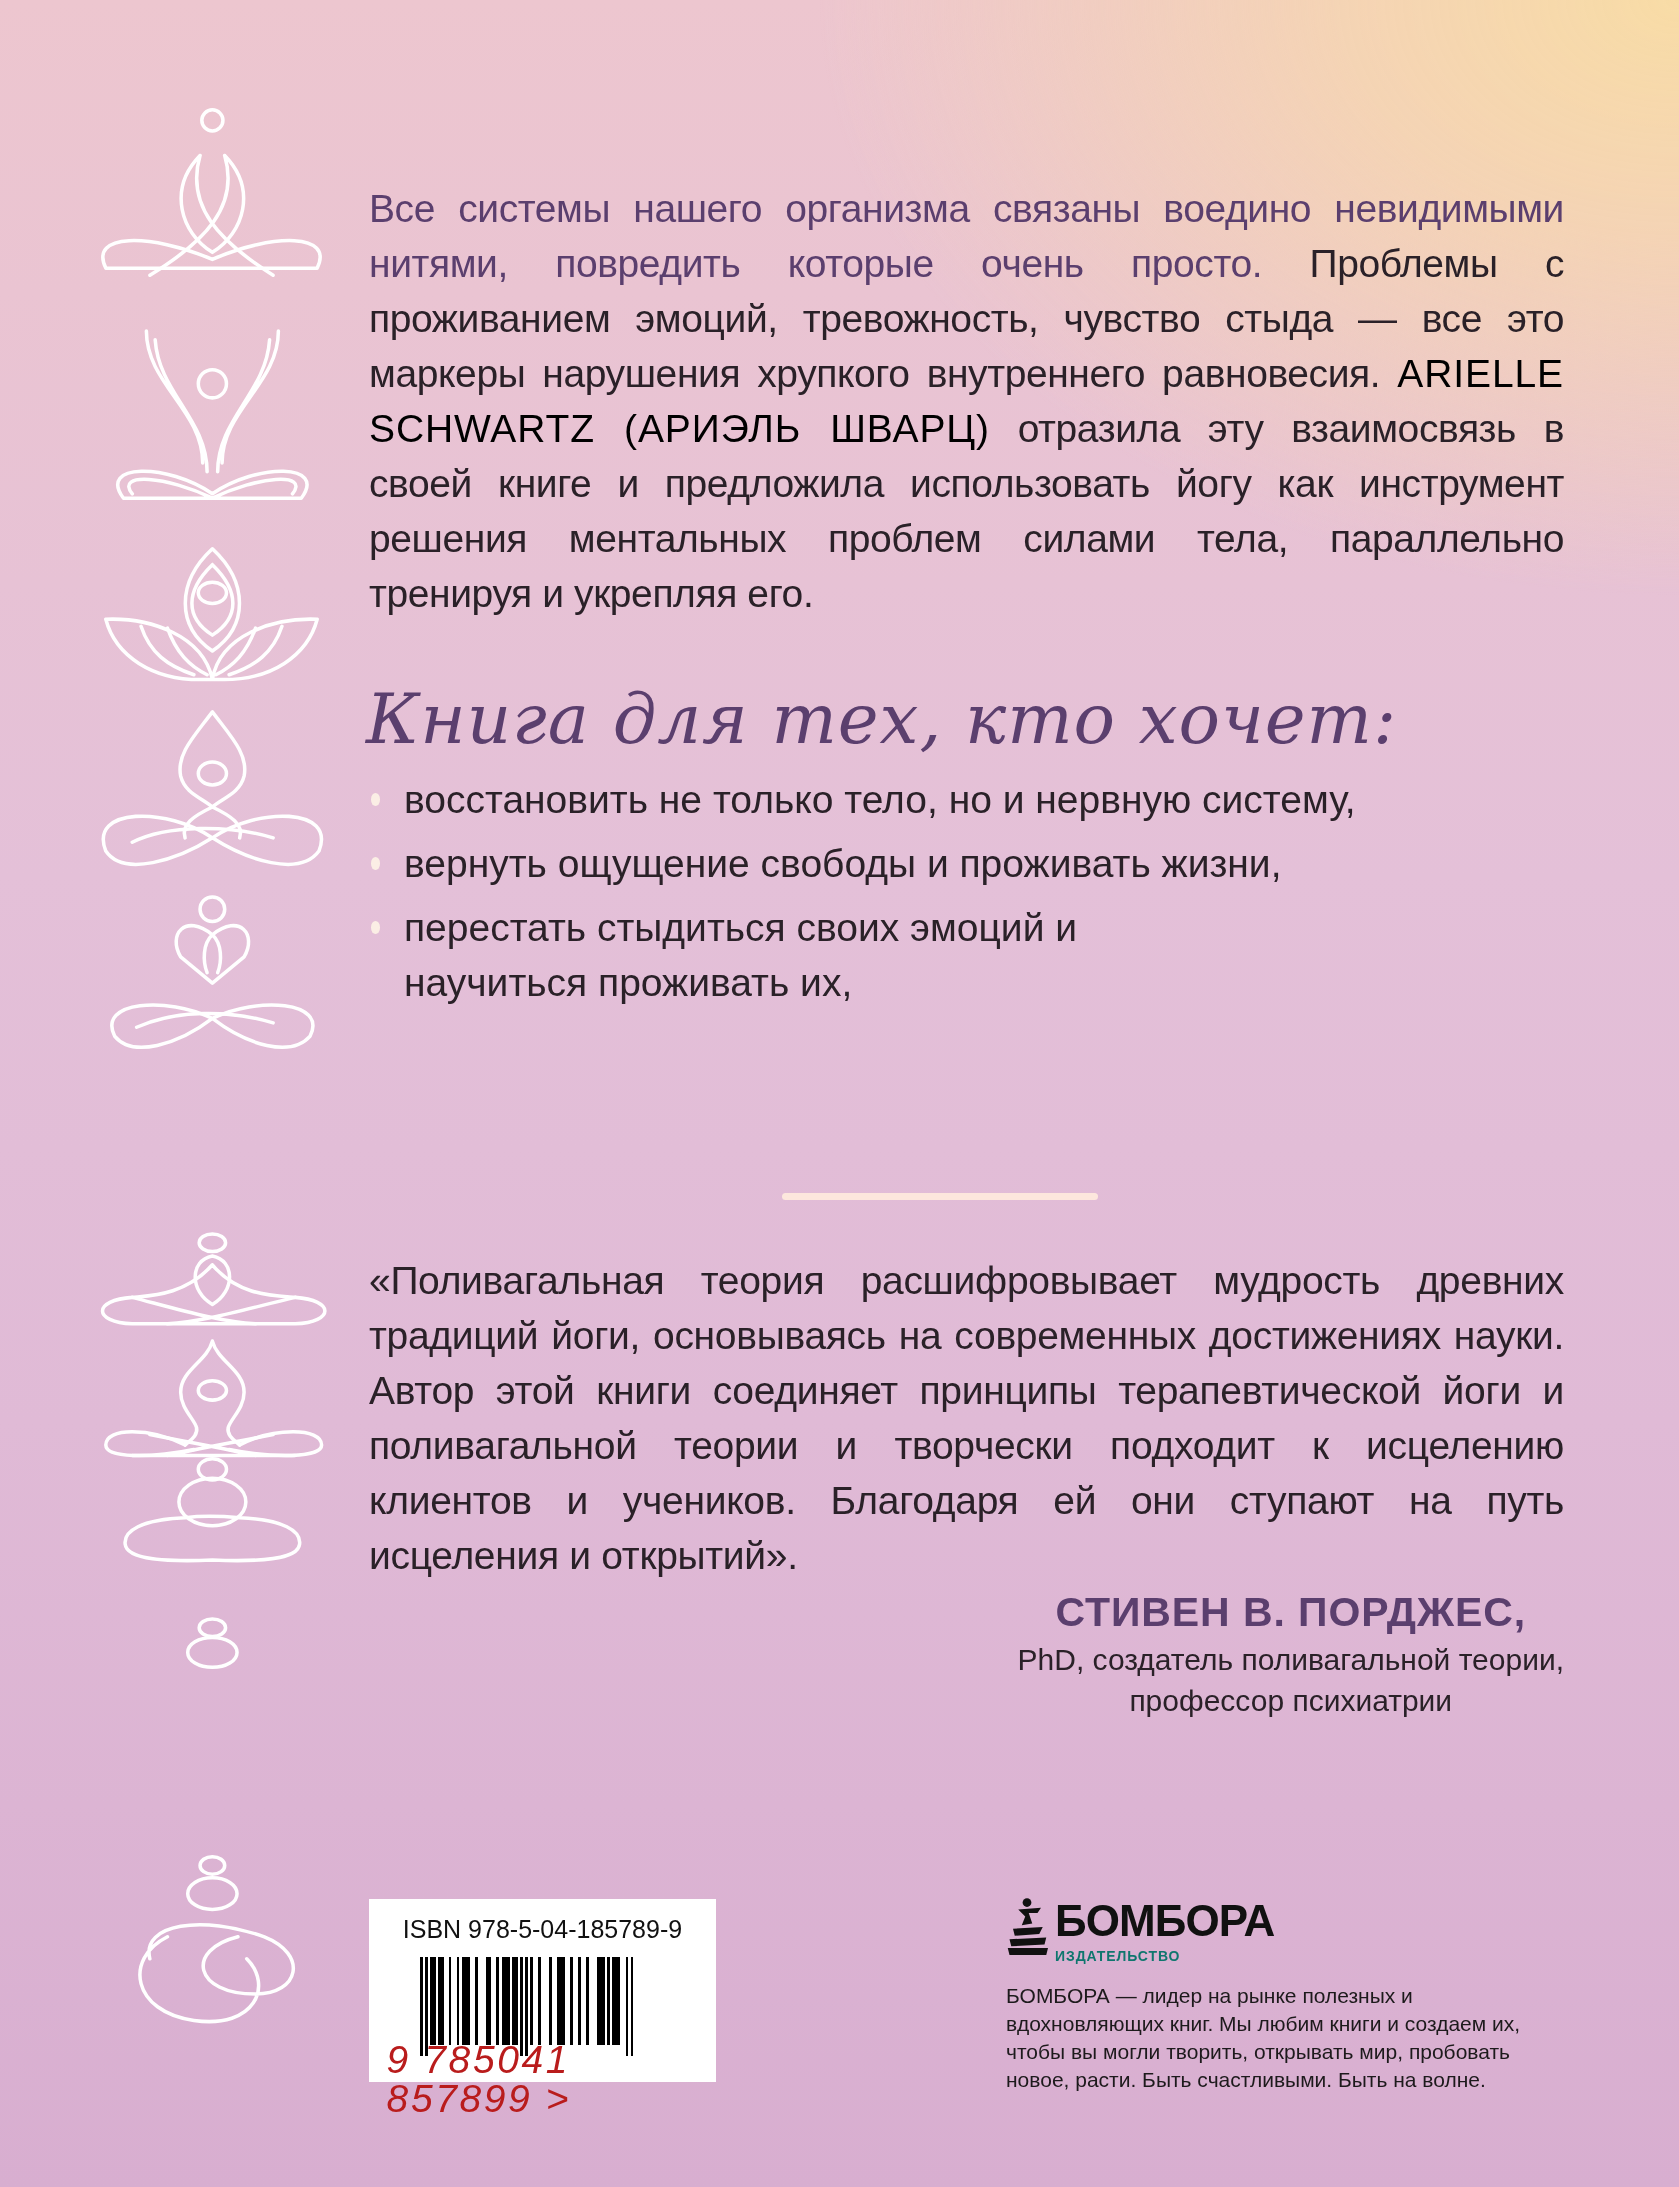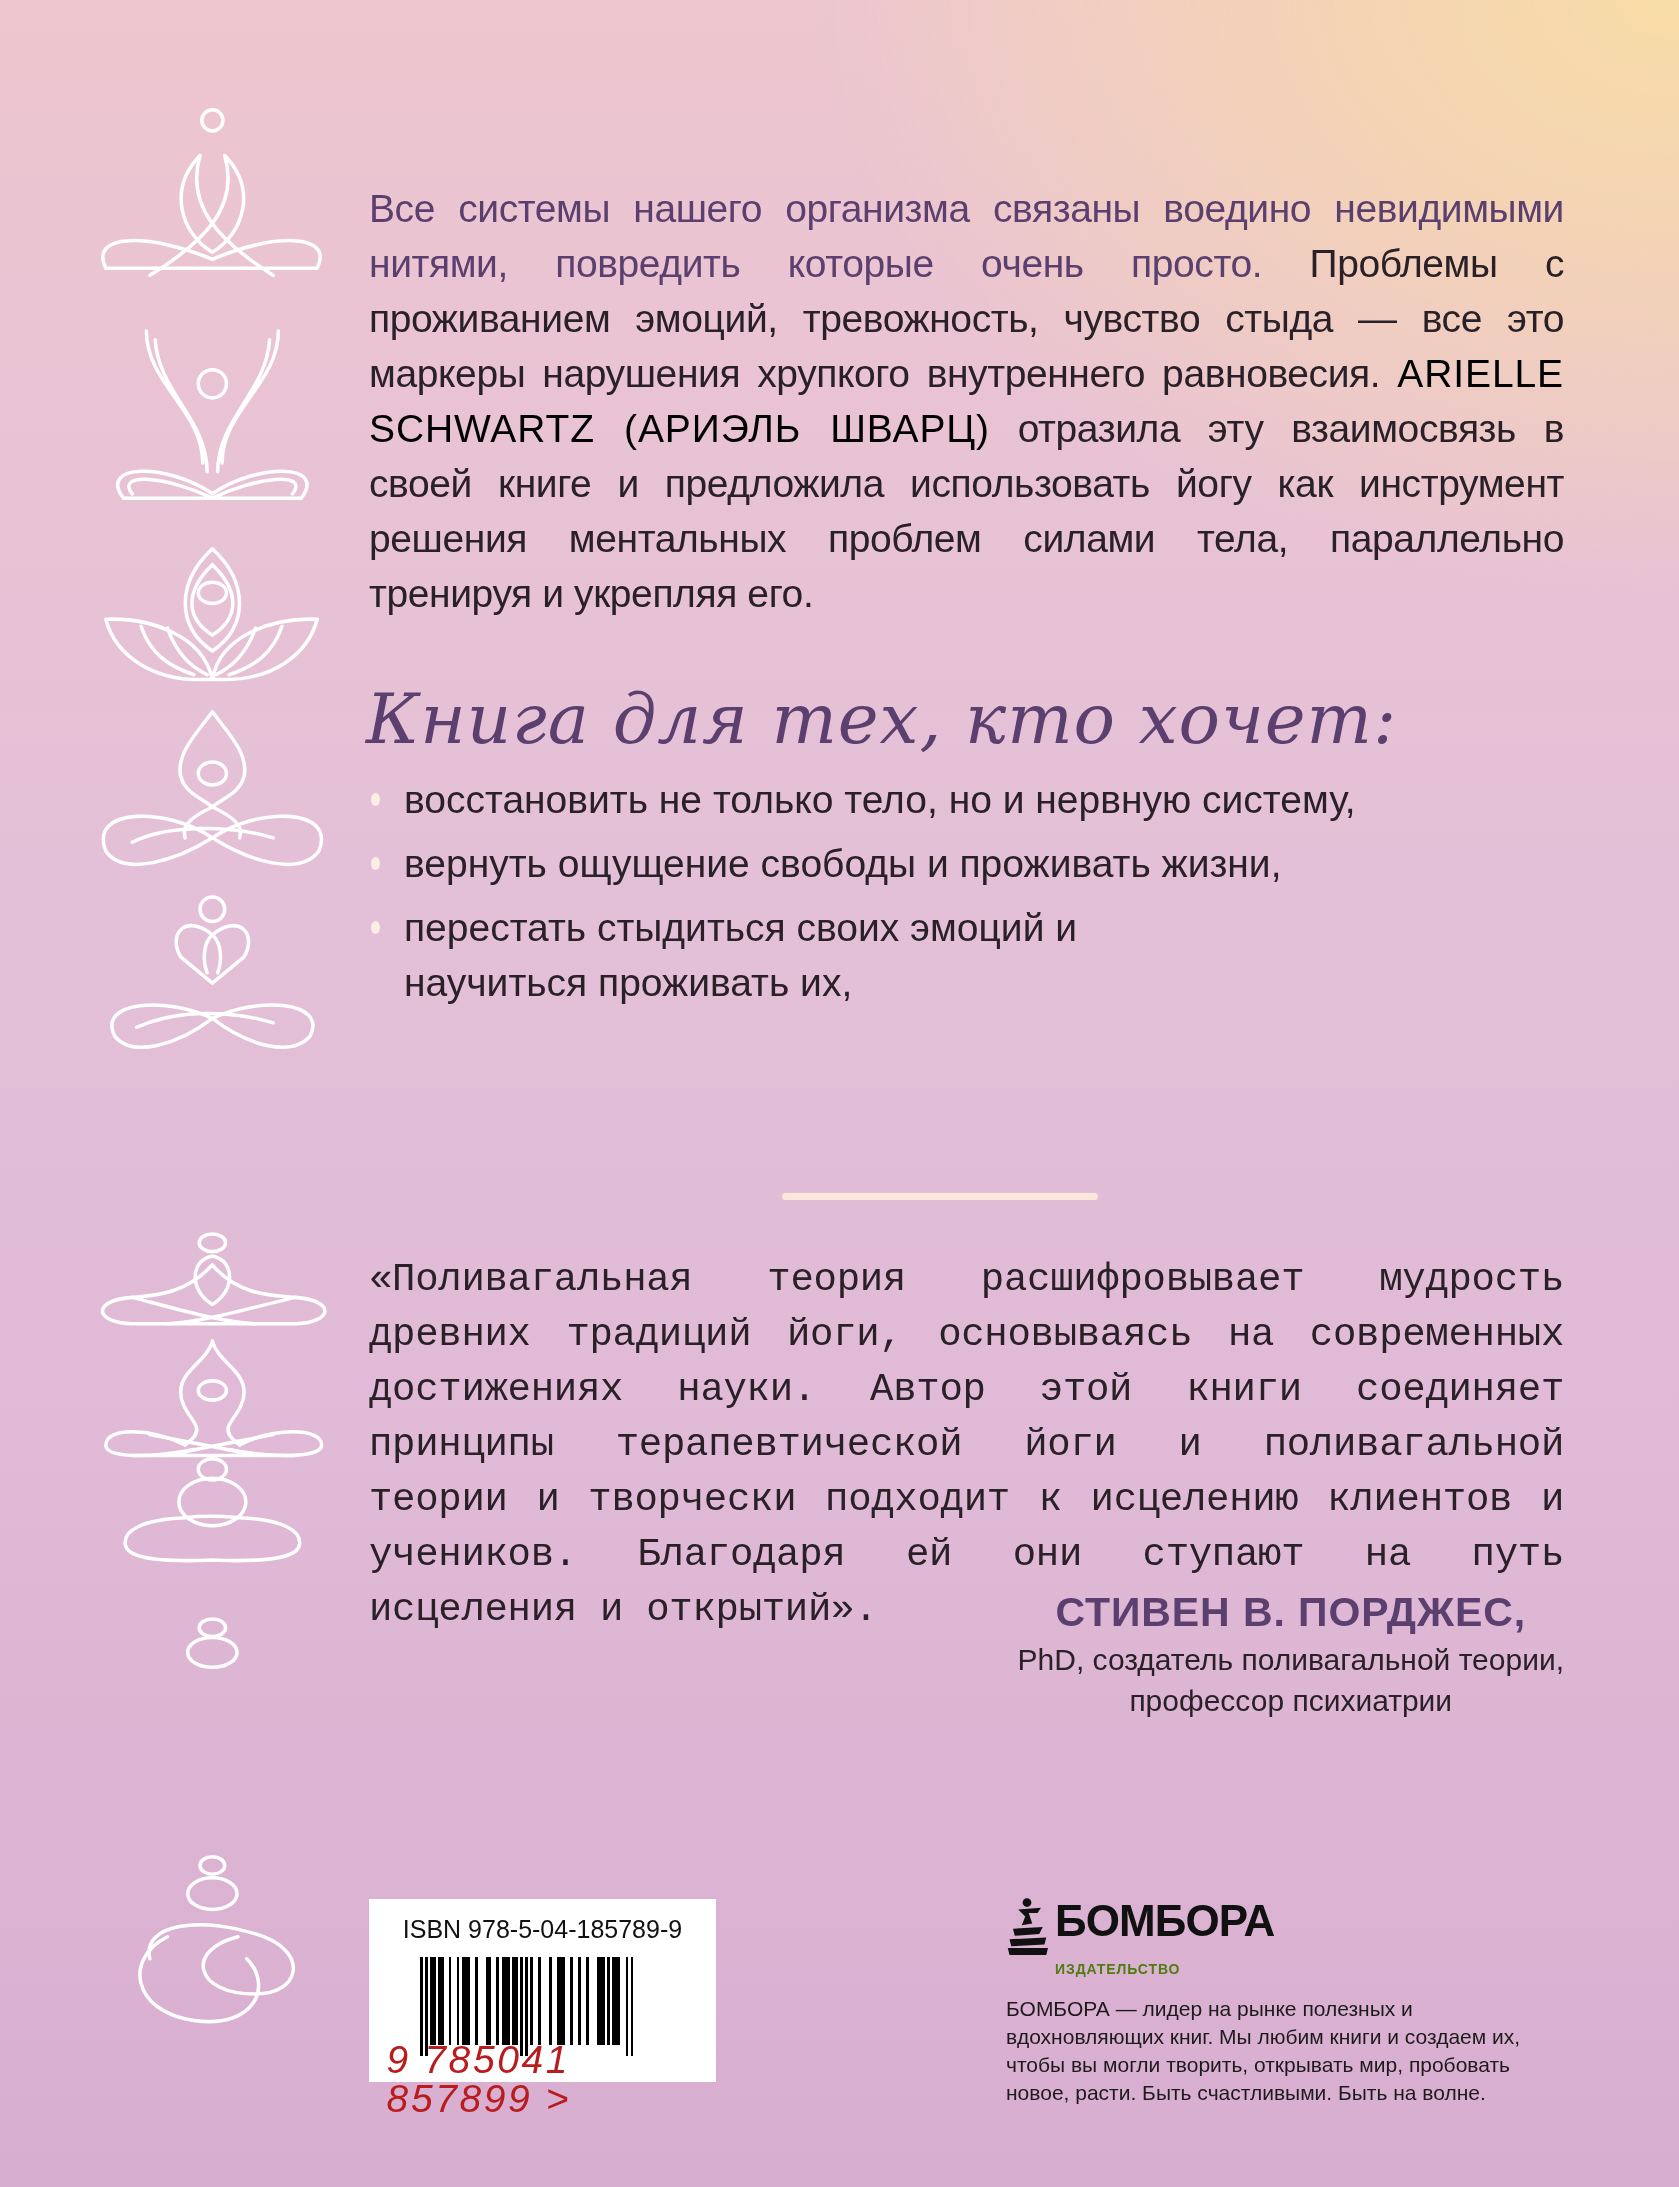--- a/index.html
+++ b/index.html
@@ -6,21 +6,21 @@
   body{width:1680px;height:2188px;overflow:hidden;position:relative;
     font-family:"Liberation Sans",sans-serif;
     background:
       radial-gradient(ellipse 1147px 794px at 100% 0%, #f8dca6 0%, rgba(246,214,176,0.85) 30%, rgba(233,196,214,0) 75%),
       linear-gradient(180deg,#edc6cf 0%,#e4c0d8 40%,#e0bad6 65%,#d8aed0 100%);
   }
   .icons{position:absolute;left:0;top:0;width:388px;height:2188px;}
   .icon{position:absolute;left:97px;width:229px;}
   .icon svg{width:100%;height:100%;overflow:visible;}
   .icon svg *{fill:none;stroke:#ffffff;stroke-width:4;stroke-linecap:round;stroke-linejoin:round;}
-  .text{position:absolute;left:369px;width:1195px;color:#2a2128;font-family:Liberation Mono, monospace;}
+  .text{position:absolute;left:369px;width:1195px;color:#2a2128;}
   .intro{top:181px;font-family:"Liberation Sans",sans-serif;font-stretch:condensed;font-size:39px;line-height:55px;text-align:justify;letter-spacing:-0.4px;}
   .accent{color:#5b3f6e;font-weight:normal;}
   .caps{color:#000000;font-weight:normal;letter-spacing:0.9px;}
   .script{position:absolute;left:366px;top:679px;font-family:"DejaVu Serif",serif;font-style:italic;font-size:69px;color:#5b3f6e;letter-spacing:0.9px;}
   ul.bullets{position:absolute;left:369px;top:772px;width:1195px;margin:0;padding:0;list-style:none;font-size:39px;line-height:55px;color:#2a2128;}
   ul.bullets li{position:relative;padding-left:35px;margin-bottom:8.8px;}
   .dot{position:absolute;left:1.8px;top:21px;width:9.7px;height:13.2px;border-radius:50%;background:#fbeee5;}
   .divider{position:absolute;left:782px;top:1193px;width:316px;height:7px;border-radius:3.5px;background:#fde7dd;}
   .quote{top:1253px;font-size:39px;line-height:55px;text-align:justify;letter-spacing:-0.3px;}
   .attr{position:absolute;right:116px;top:1586px;text-align:center;}
@@ -28,21 +28,21 @@
   .attr-role{font-size:30px;color:#2a2128;line-height:41px;}
   .isbn{position:absolute;left:369px;top:1899px;width:347px;height:183px;background:#ffffff;}
   .isbn-top{position:absolute;top:16px;left:0;right:0;text-align:center;font-size:25px;color:#111;}
   .bars{position:absolute;left:51px;top:58px;width:256px;height:92px;display:flex;align-items:flex-start;}
   .bars span{display:block;background:#000;height:88px;}
   .isbn-bottom{position:absolute;left:17.6px;top:141px;font-size:39px;color:#b91c1c;letter-spacing:2.6px;line-height:39px;font-style:italic;}
   .publisher{position:absolute;left:1006px;top:1897px;}
   .logo{display:flex;align-items:flex-start;}
   .logo-mark{width:42px;height:60px;margin-right:7px;}
   .logo-name{font-size:44px;font-weight:bold;color:#111;letter-spacing:-0.9px;line-height:48px;font-stretch:condensed;}
-  .logo-sub{font-size:14px;font-weight:bold;color:#4d7c0f;letter-spacing:0.9px;margin-top:16px;}
+  .logo-sub{font-size:14px;font-weight:bold;color:#0f766e;letter-spacing:0.9px;margin-top:3px;}
   .pub-desc{margin-top:17.6px;font-size:21px;line-height:28px;color:#1d1a1c;width:529px;}
 </style>
 </head>
 <body>
 
 <div class="icons">
 
   <div class="icon" style="top:101px;height:176px;">
     <svg viewBox="0 0 260 200">
       <circle cx="131" cy="22" r="12"></circle>

